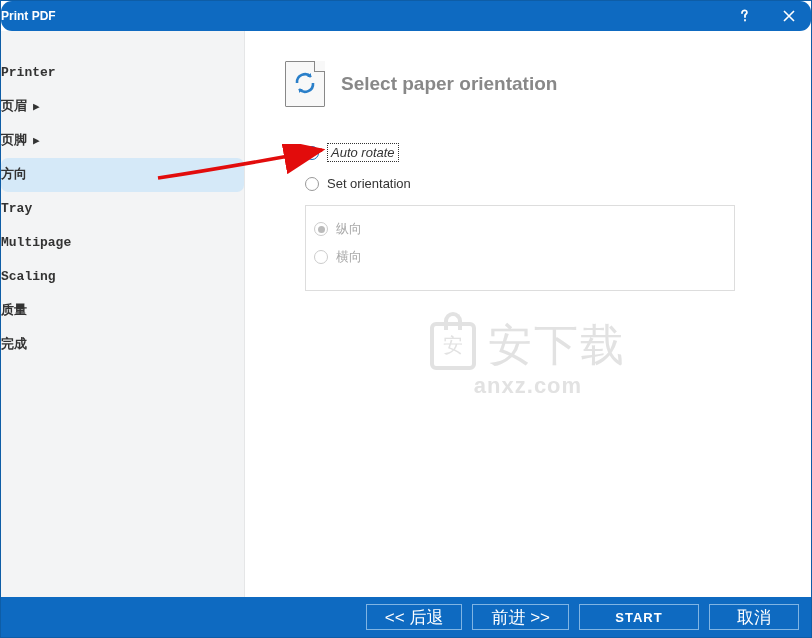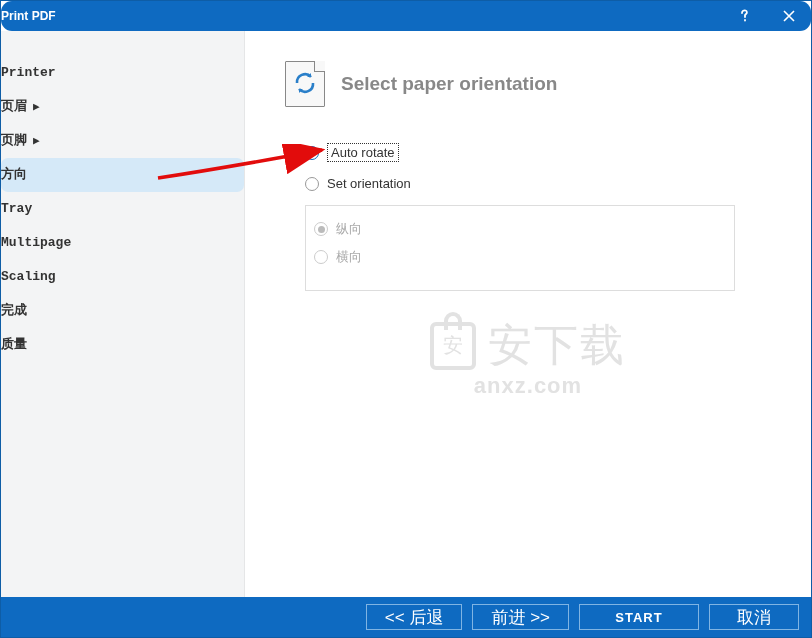--- a/index.html
+++ b/index.html
@@ -24,21 +24,21 @@
     .icon-box { width: 40px; height: 46px; border: 1.5px solid #888; border-radius: 1px; background: #f8f8f8; display: flex; align-items: center; justify-content: center; position: relative; }
     .icon-box::before { content: ""; position: absolute; top: -1px; right: -1px; width: 10px; height: 10px; background: #f8f8f8; border-left: 1.5px solid #888; border-bottom: 1.5px solid #888; }
     .icon-rotate svg { width: 24px; height: 24px; }
     .main-title { color: #888; font-size: 19px; font-weight: 600; }
     
     .radio-row { display: flex; align-items: center; gap: 8px; margin-bottom: 14px; margin-left: 20px; }
     .radio-circle { width: 14px; height: 14px; border: 1.5px solid #999; border-radius: 50%; display: flex; align-items: center; justify-content: center; }
     .radio-circle.checked { border-color: #0e6ac1; }
     .radio-circle.checked::after { content:""; width: 7px; height: 7px; background: #0e6ac1; border-radius: 50%; }
     .radio-label { color: #333; font-size: 13px; }
-    .radio-label.dotted { border: 1px dotted #333; padding: 1px 3px; }
+    .radio-label.dotted { border: 1px dotted #333; padding: 1px 3px; font-style: italic; }
     
     .sub-panel { border: 1px solid #ddd; margin-left: 20px; margin-top: 12px; padding: 14px 8px; width: 430px; }
     .sub-panel .radio-row { margin-left: 0; margin-bottom: 10px; }
     .sub-panel .radio-circle { border-color: #ccc; }
     .sub-panel .radio-circle.checked::after { background: #bbb; }
     .sub-panel .radio-label { color: #aaa; }
     
     .watermark { position: absolute; left: 50%; top: 285px; transform: translateX(-50%); display: flex; flex-direction: column; align-items: center; color: #e2e2e2; user-select: none; pointer-events: none; }
     .watermark-row { display: flex; align-items: center; gap: 12px; }
     .wm-bag { width: 46px; height: 48px; border: 4px solid #e2e2e2; border-radius: 6px; position: relative; display:flex; align-items:center; justify-content:center; }
@@ -90,24 +90,24 @@
       <div class="sidebar-item">
           <span>Tray</span>
         </div>
       <div class="sidebar-item">
           <span>Multipage</span>
         </div>
       <div class="sidebar-item">
           <span>Scaling</span>
         </div>
       <div class="sidebar-item">
-          <span>完成</span>
+          <span>质量</span>
         </div>
       <div class="sidebar-item">
-          <span>质量</span>
+          <span>完成</span>
         </div>
     </div>
 
     <div class="main">
       <div class="main-header">
         <div class="icon-box">
           <span class="icon-rotate">
             <svg viewBox="0 0 24 24">
                 <path d="M4 12 A8 8 0 0 1 18 6 M20 12 A8 8 0 0 1 6 18" stroke="#2a7fc9" stroke-width="2.6" fill="none"></path>
                 <path d="M18 2 L18 6 L14 6 Z" fill="#2a7fc9"></path>

